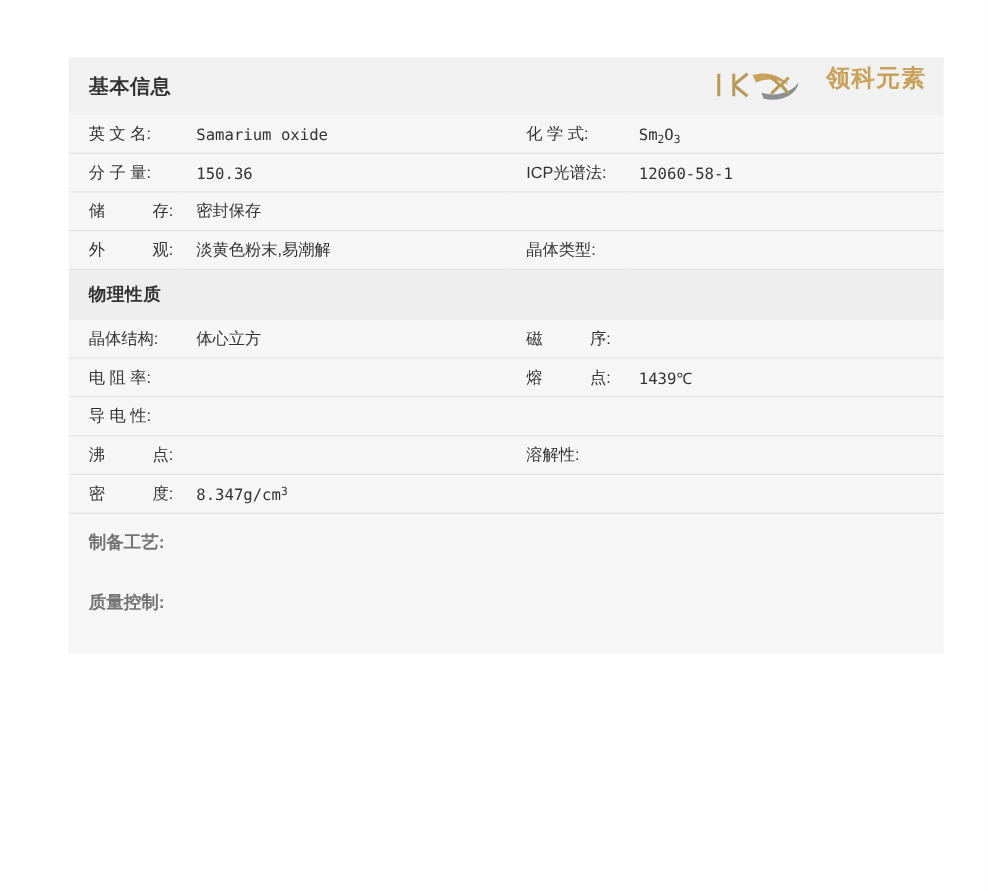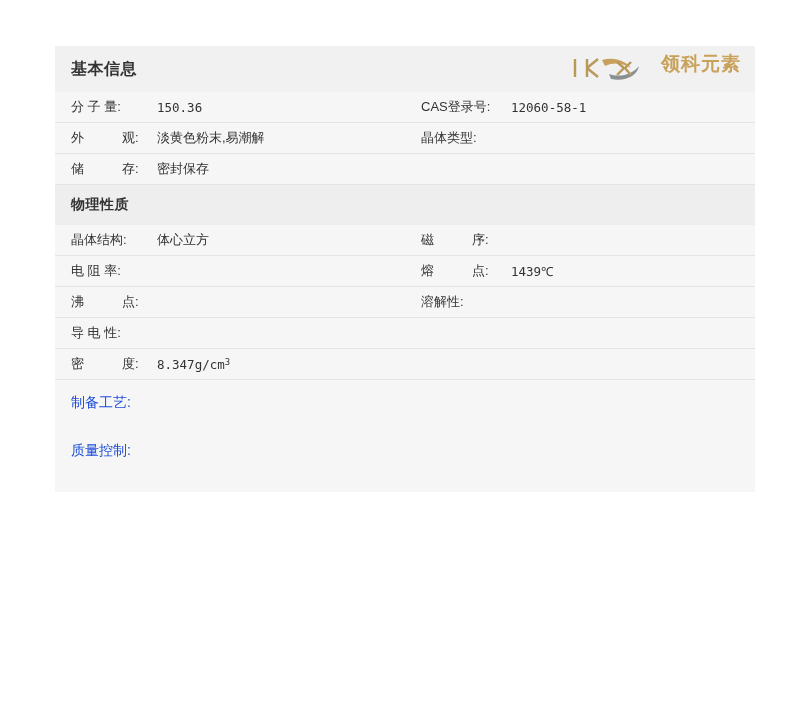--- a/index.html
+++ b/index.html
@@ -122,22 +122,22 @@
     text-align-last: justify;
   }
 
   
   .block {
     padding: 14px 16px 6px 16px;
   }
   .block h3 {
     margin: 0 0 10px 0;
     font-size: 14px;
-    font-weight: normal;
-    color: #1d4ed8;
+    font-weight: bold;
+    color: #737373;
   }
   .block p {
     margin: 0;
     font-size: 13px;
     line-height: 26px;
     color: #444444;
     text-align: justify;
   }
   .block.last { padding-bottom: 22px; }
   sub { font-size: 9px; vertical-align: baseline; position: relative; top: 2px; }
@@ -174,35 +174,41 @@
 
     <table class="grid">
       <colgroup>
         <col class="col-lbl-a">
           <col class="col-val-a">
           <col class="col-lbl-b">
           <col class="col-val-b">
       </colgroup>
       <tbody>
         <tr>
+          <td class="lbl">英 文 名:</td>
+          <td class="val">Samarium oxide</td>
+          <td class="lbl">化 学 式:</td>
+          <td class="val">Sm<sub>2</sub>O<sub>3</sub></td>
+        </tr>
+        <tr>
           <td class="lbl">分 子 量:</td>
           <td class="val">150.36</td>
-          <td class="lbl">CAS登录号:</td>
+          <td class="lbl">ICP光谱法:</td>
           <td class="val">12060-58-1</td>
+        </tr>
+        <tr>
+          <td class="lbl"><span class="lbl-spread">储　存</span>:</td>
+          <td class="val cn">密封保存</td>
+          <td class="lbl"></td>
+          <td class="val"></td>
         </tr>
         <tr>
           <td class="lbl"><span class="lbl-spread">外　观</span>:</td>
           <td class="val cn">淡黄色粉末,易潮解</td>
           <td class="lbl">晶体类型:</td>
-          <td class="val"></td>
-        </tr>
-        <tr>
-          <td class="lbl"><span class="lbl-spread">储　存</span>:</td>
-          <td class="val cn">密封保存</td>
-          <td class="lbl"></td>
           <td class="val"></td>
         </tr>
       </tbody>
     </table>
 
     <div class="section-head sub">
       <span class="title">物理性质</span>
     </div>
 
     <table class="grid">
@@ -219,29 +225,29 @@
           <td class="lbl"><span class="lbl-spread">磁　序</span>:</td>
           <td class="val"></td>
         </tr>
         <tr>
           <td class="lbl">电 阻 率:</td>
           <td class="val"></td>
           <td class="lbl"><span class="lbl-spread">熔　点</span>:</td>
           <td class="val">1439℃</td>
         </tr>
         <tr>
+          <td class="lbl">导 电 性:</td>
+          <td class="val"></td>
+          <td class="lbl"></td>
+          <td class="val"></td>
+        </tr>
+        <tr>
           <td class="lbl"><span class="lbl-spread">沸　点</span>:</td>
           <td class="val"></td>
           <td class="lbl">溶解性:</td>
-          <td class="val"></td>
-        </tr>
-        <tr>
-          <td class="lbl">导 电 性:</td>
-          <td class="val"></td>
-          <td class="lbl"></td>
           <td class="val"></td>
         </tr>
         <tr>
           <td class="lbl"><span class="lbl-spread">密　度</span>:</td>
           <td class="val">8.347g/cm<sup>3</sup></td>
           <td class="lbl"></td>
           <td class="val"></td>
         </tr>
       </tbody>
     </table>

